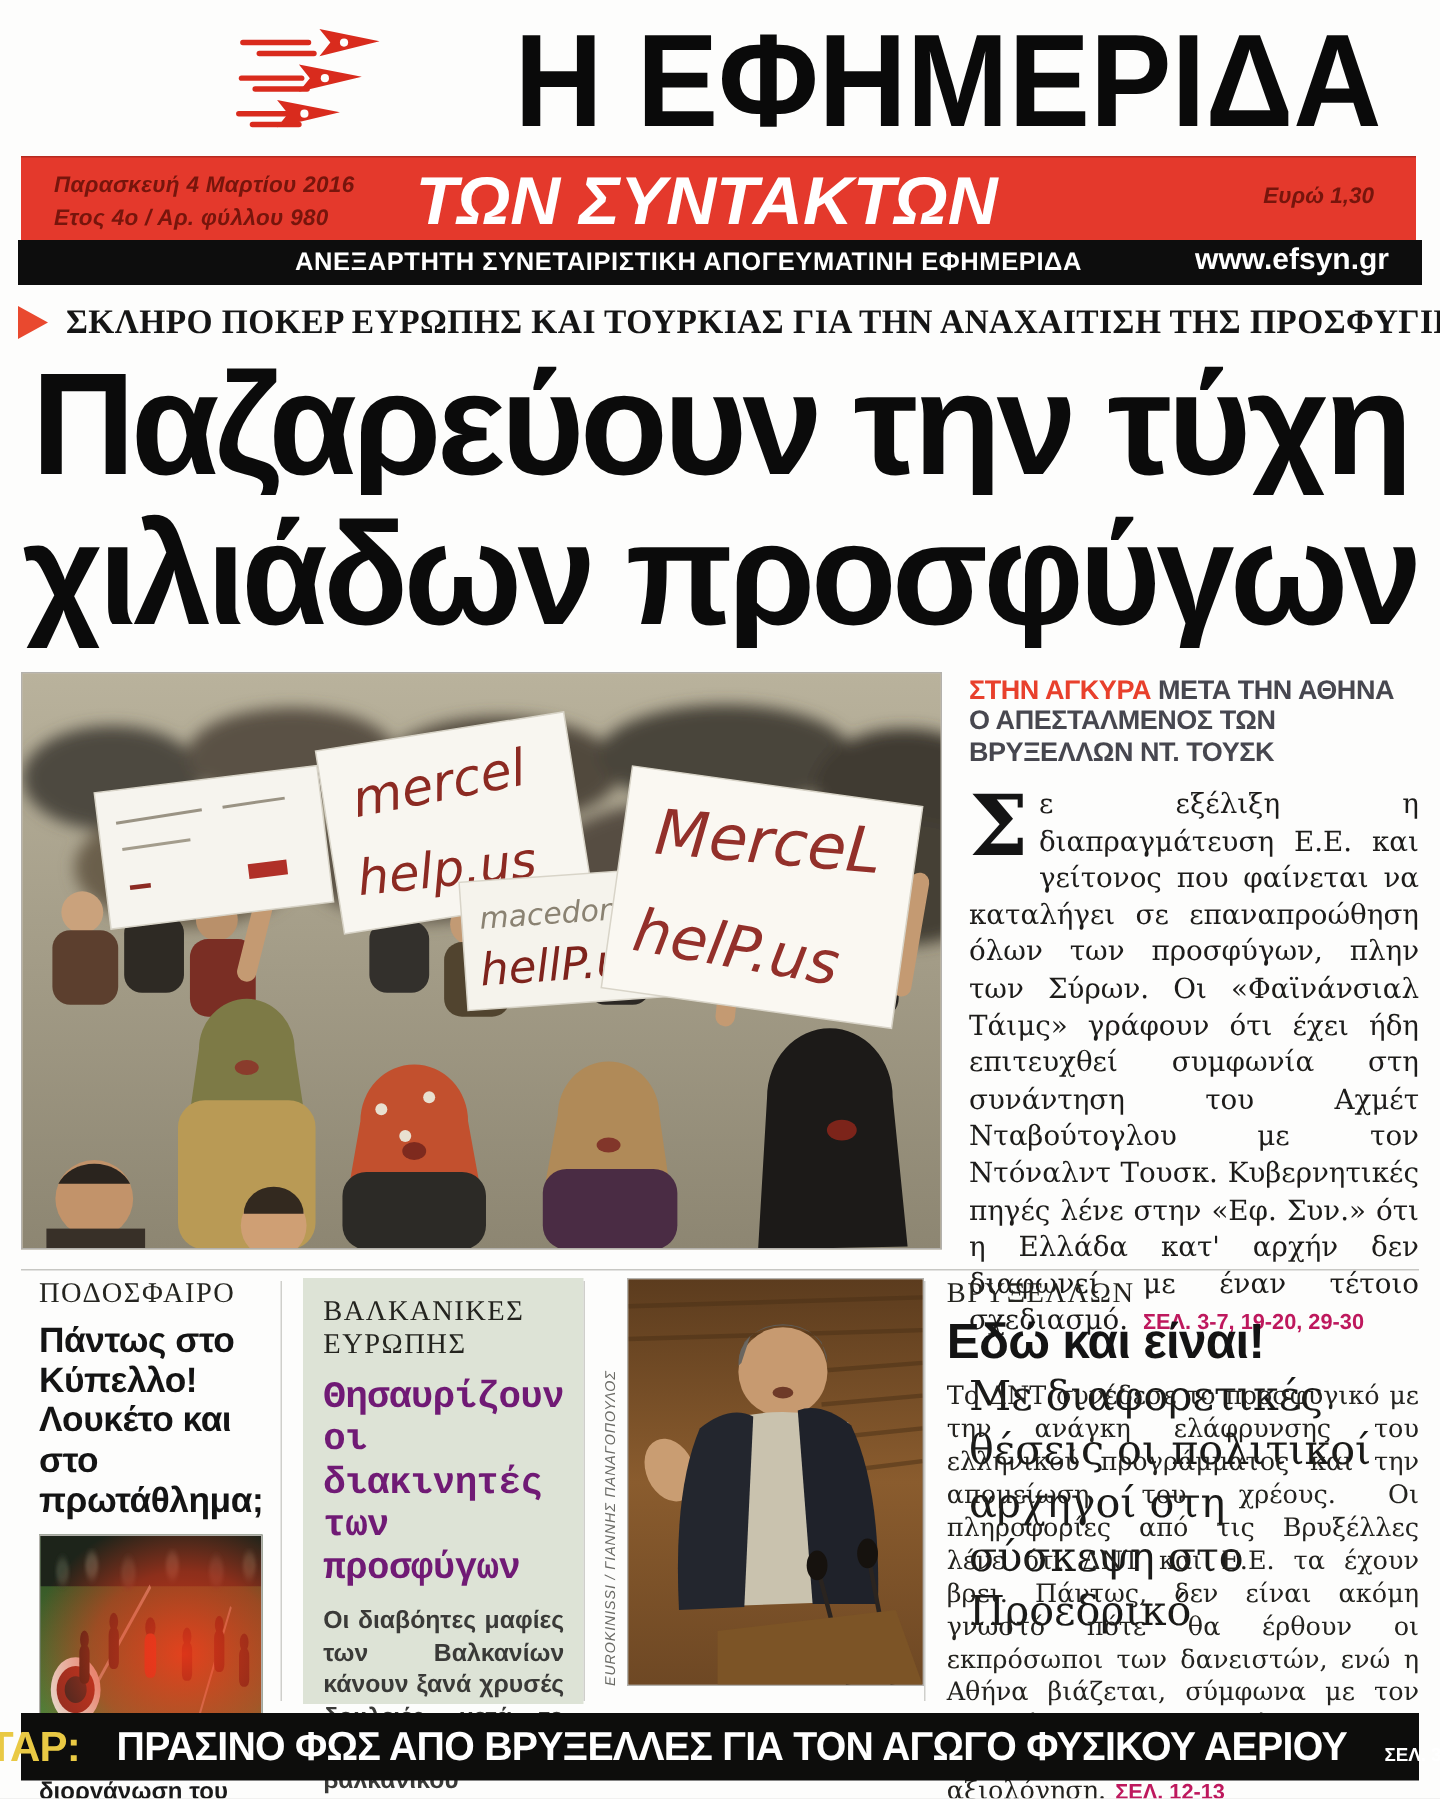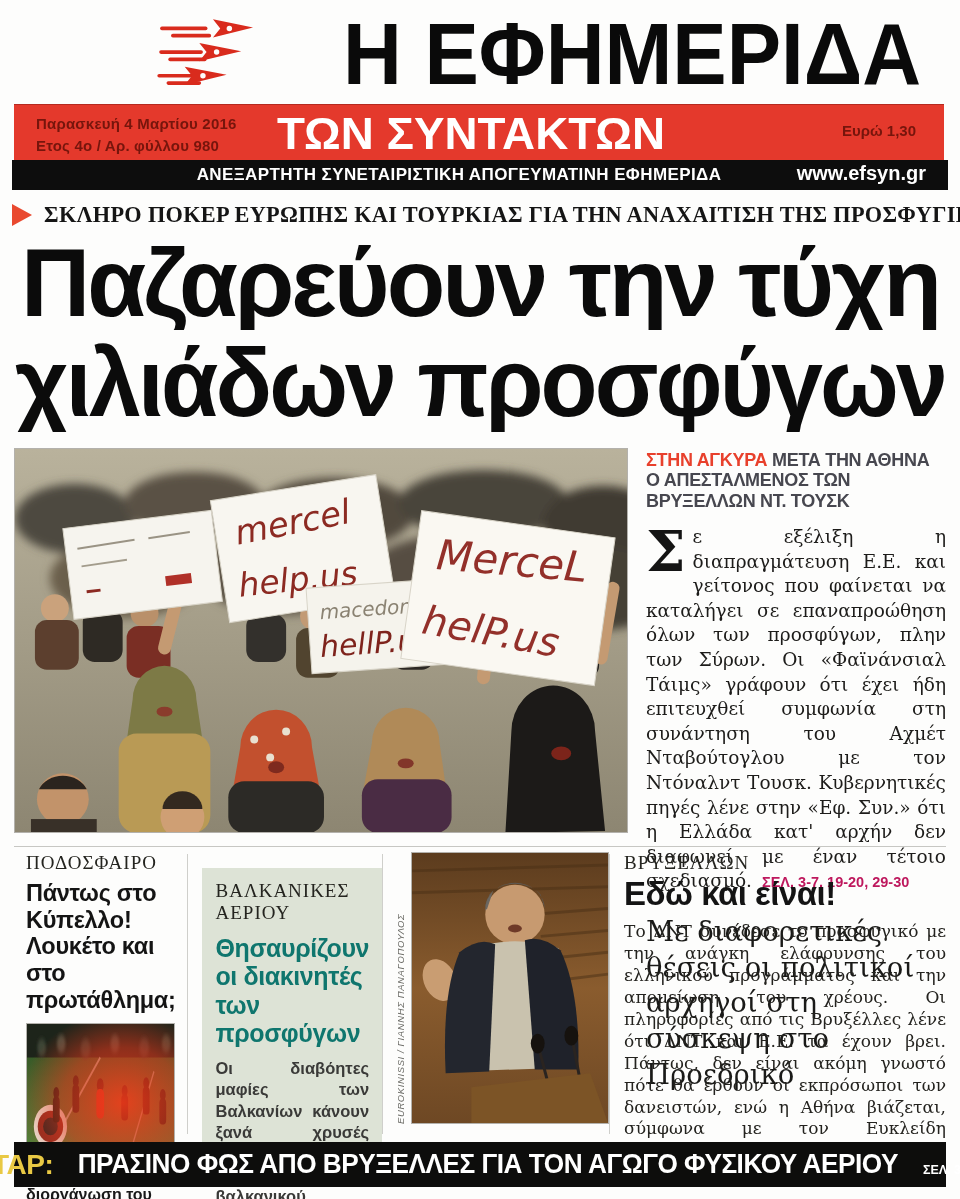--- a/index.html
+++ b/index.html
@@ -8,21 +8,21 @@
     width:960px; height:1199px; margin:0 auto; background:#fdfdfc;
     position:relative; overflow:hidden;
     font-family:"Liberation Sans", sans-serif; color:#111;
   }
   
   .mast-top { position:relative; height:104px; }
   .logo-svg { position:absolute; left:148px; top:12px; width:170px; height:82px; }
   .title-svg { position:absolute; left:336px; top:4px; width:592px; height:96px; }
   .red-band {
     position:absolute; left:14px; right:16px; top:104px; height:68px;
-    background:#e4392c; box-shadow:0 1px 0 #b52a20 inset;
+    background:#e4392c; box-shadow:0 1px 0 #b52a20 inset;font-style:italic;
   }
   .date-block {
     position:absolute; left:22px; top:9px; color:#76150c;
     font-weight:bold; font-size:15px; line-height:1.45; letter-spacing:.2px;
   }
   .subtitle-svg { position:absolute; left:50%; top:3px; transform:translateX(-52%); width:400px; height:52px; }
   .price { position:absolute; right:28px; top:18px; color:#76150c; font-weight:bold; font-size:15px; }
   .black-band {
     position:absolute; left:12px; right:12px; top:160px; height:30px; background:#0d0d0d;text-align:right;
   }
@@ -71,23 +71,23 @@
   .sep { width:1px; background:#cfcfcb; margin:2px 0; flex:0 0 auto; }
   .sec-kicker {
     font-family:"Liberation Serif", serif; font-size:19px; letter-spacing:1px;
     color:#24241f; line-height:1.15;
   }
   .col-football { width:306px; padding-right:12px;margin-left:12px; }
   .fb-headline { margin-top:6px; font-weight:bold; font-size:23.5px; line-height:1.14; letter-spacing:-.3px; color:#141414; }
   .fb-photo { margin-top:9px; width:100%; height:133px; border:1px solid #b3b1ac; background:#23401d; }
   .fb-photo svg { display:block; width:100%; height:100%; }
   .fb-caption { margin-top:9px; font-weight:bold; font-size:16px; line-height:1.27; color:#191919; }
-  .col-balkan-wrap { width:212px; padding:0 0 0 14px;margin-top:16px; }
+  .col-balkan-wrap { width:212px; padding:0 0 0 14px; }
   .balkan-box { background:#dde3d6; width:100%; height:100%; padding:12px 13px; }
-  .bk-headline { margin-top:10px; font-weight:bold; font-size:25px; line-height:1.14; letter-spacing:-.4px; color:#0f766e; }
+  .bk-headline { margin-top:10px; font-weight:bold; font-size:25px; line-height:1.14; letter-spacing:-.4px; color:#701a75;font-family:Liberation Mono, monospace; }
   .bk-body { margin-top:10px; font-weight:bold; font-size:16.5px; line-height:1.3; color:#3a3a38; text-align:justify; }
   .col-photo { width:226px; padding-left:12px; display:flex; gap:5px; }
   .v-credit {
     writing-mode:vertical-rl; transform:rotate(180deg);
     font-size:9.5px; font-style:italic; color:#6b6b66; letter-spacing:.6px;
     height:272px; flex:0 0 auto;
   }
   .parl-photo { width:198px; height:272px; border:1px solid #b3b1ac; background:#6e4a26; flex:0 0 auto; }
   .parl-photo svg { display:block; width:100%; height:100%; }
   .col-review { flex:1 1 auto; padding-left:14px; }
@@ -370,21 +370,21 @@
         <span>Αδοξο τέλος στη διοργάνωση του Κυπέλλου έβαλε ο Στ. Κοντονής. Στα χαρακώματα ΠΑΟΚ, Παναθηναϊκός και ΑΕΚ με Ολυμπιακό και ΕΠΟ.</span>
       </div>
     </div>
 
     <div class="sep"></div>
 
     <div class="bcol col-balkan-wrap">
       <div class="balkan-box">
         <div class="sec-kicker">
           <div>ΒΑΛΚΑΝΙΚΕΣ</div>
-          <div>ΑΕΡΙΟΥ</div>
+          <div>ΕΥΡΩΠΗΣ</div>
         </div>
         <div class="bk-headline">Θησαυρίζουν οι διακινητές των προσφύγων</div>
         <div class="bk-body">
           <span>Οι διαβόητες μαφίες των Βαλκανίων κάνουν ξανά χρυσές δουλειές, μετά το κλείσιμο του βαλκανικού διαδρόμου. Από τη Γευγελή της ΠΓΔΜ και βορειότερα, χιλιάδες άνθρωποι έχουν εγκλωβιστεί στις ενδιάμεσες χώρες-τράνζιτ.</span>
         </div>
       </div>
     </div>
 
     <div class="sep"></div>
 

